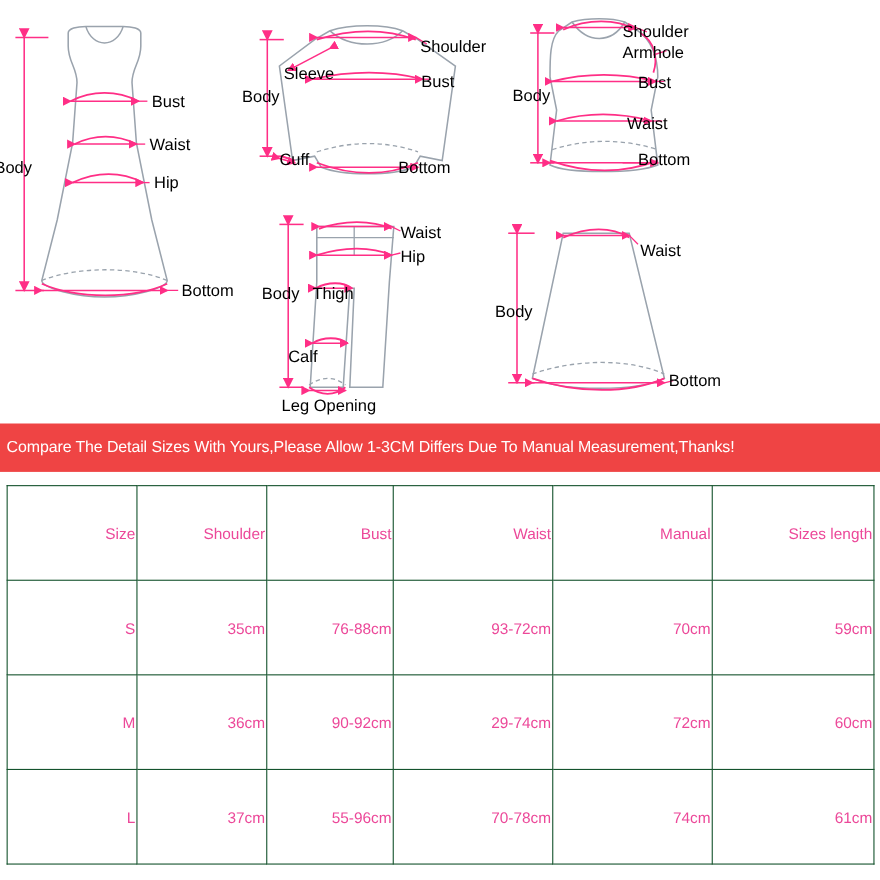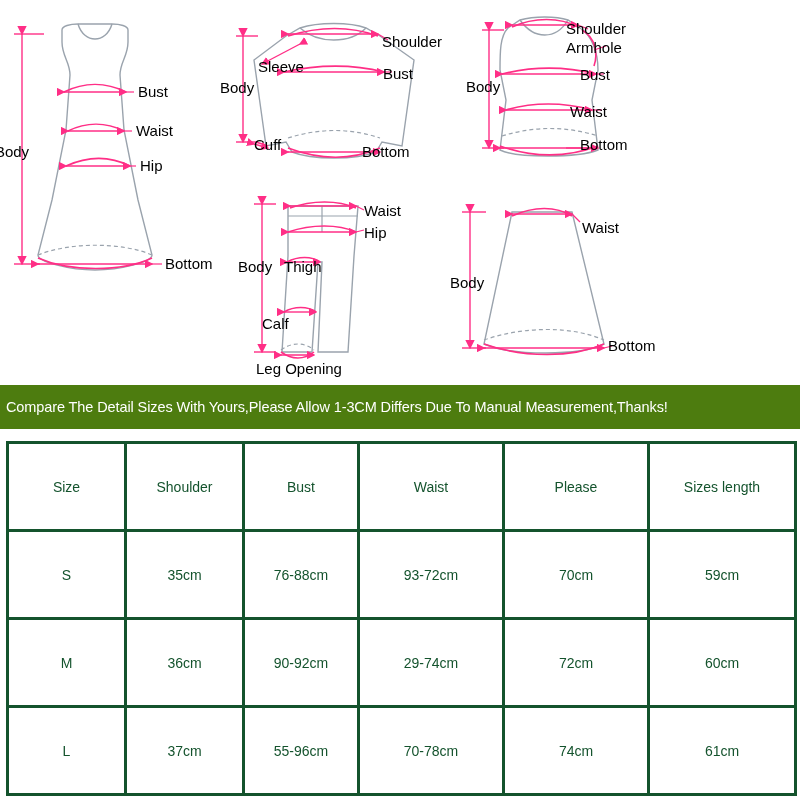--- a/index.html
+++ b/index.html
@@ -36,21 +36,21 @@
     font-size: 15px;
     fill: #000000;
   }
   
   #notice-bar {
     position: absolute;
     left: 0;
     top: 385px;
     width: 800px;
     height: 44px;
-    background: #4d7c0f;
+    background: #ef4444;
     display: flex;
     align-items: center;
   }
   #notice-text {
     color: #ffffff;
     font-size: 14.5px;
     padding-left: 6px;
     letter-spacing: -0.1px;
     white-space: nowrap;
     font-family: "Liberation Sans", sans-serif;
@@ -62,27 +62,27 @@
     top: 441px;
     width: 788px;
   }
   table.size-table {
     border-collapse: collapse;
     width: 788px;
     table-layout: fixed;
   }
   table.size-table td,
   table.size-table th {
-    border: 3px solid #14532d;
+    border: 1px solid #14532d;
     height: 83px;
-    text-align: center;
+    text-align: right;
     vertical-align: middle;
     font-weight: normal;
     font-size: 14px;
-    color: #14532d;
+    color: #ec4899;
     font-family: "Liberation Sans", sans-serif;
   }
   table.size-table th {
     font-size: 14px;
   }
   col.c0 { width: 118px; }
   col.c1 { width: 118px; }
   col.c2 { width: 115px; }
   col.c3 { width: 145px; }
   col.c4 { width: 145px; }
@@ -289,21 +289,21 @@
           <col class="c3">
           <col class="c4">
           <col class="c5">
       </colgroup>
       <thead>
         <tr>
           <th>Size</th>
           <th>Shoulder</th>
           <th>Bust</th>
           <th>Waist</th>
-          <th>Please</th>
+          <th>Manual</th>
           <th>Sizes length</th>
         </tr>
       </thead>
       <tbody>
         <tr>
           <td>S</td>
           <td>35cm</td>
           <td>76-88cm</td>
           <td>93-72cm</td>
           <td>70cm</td>

